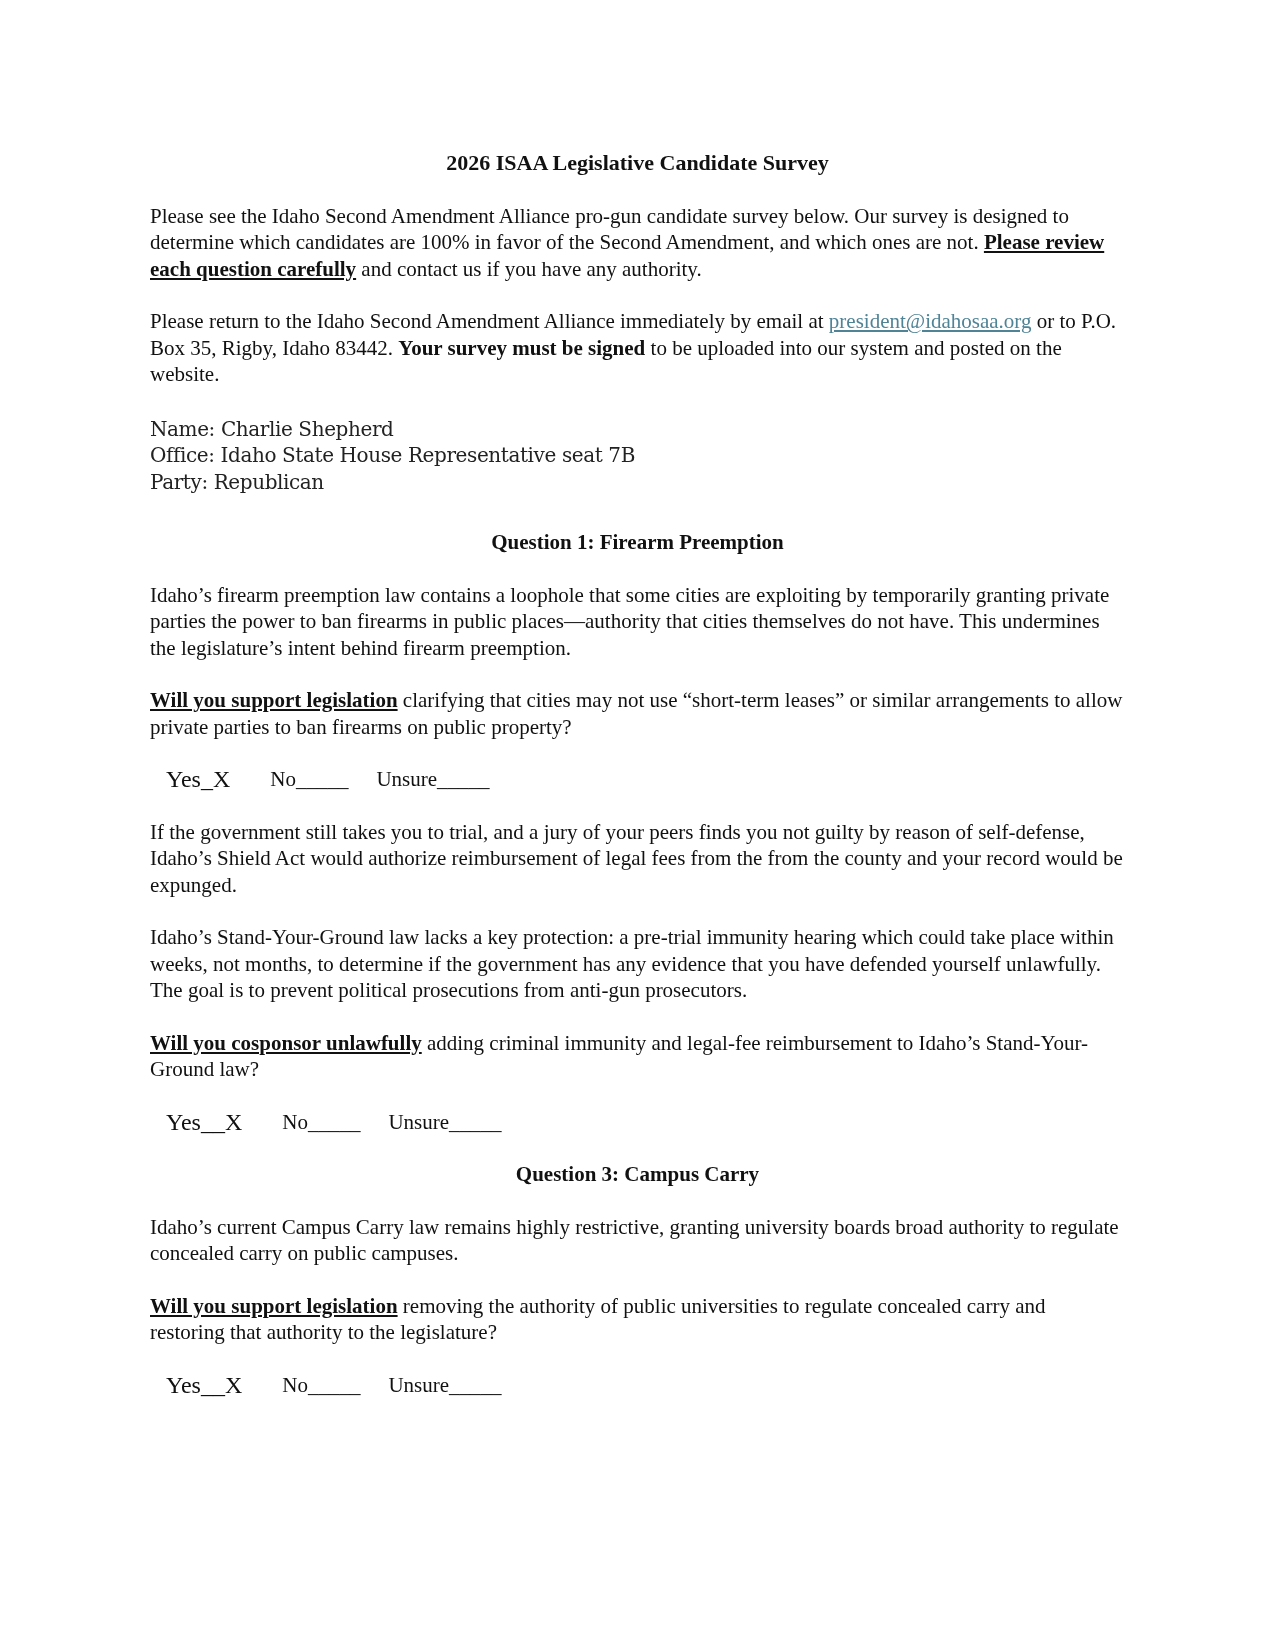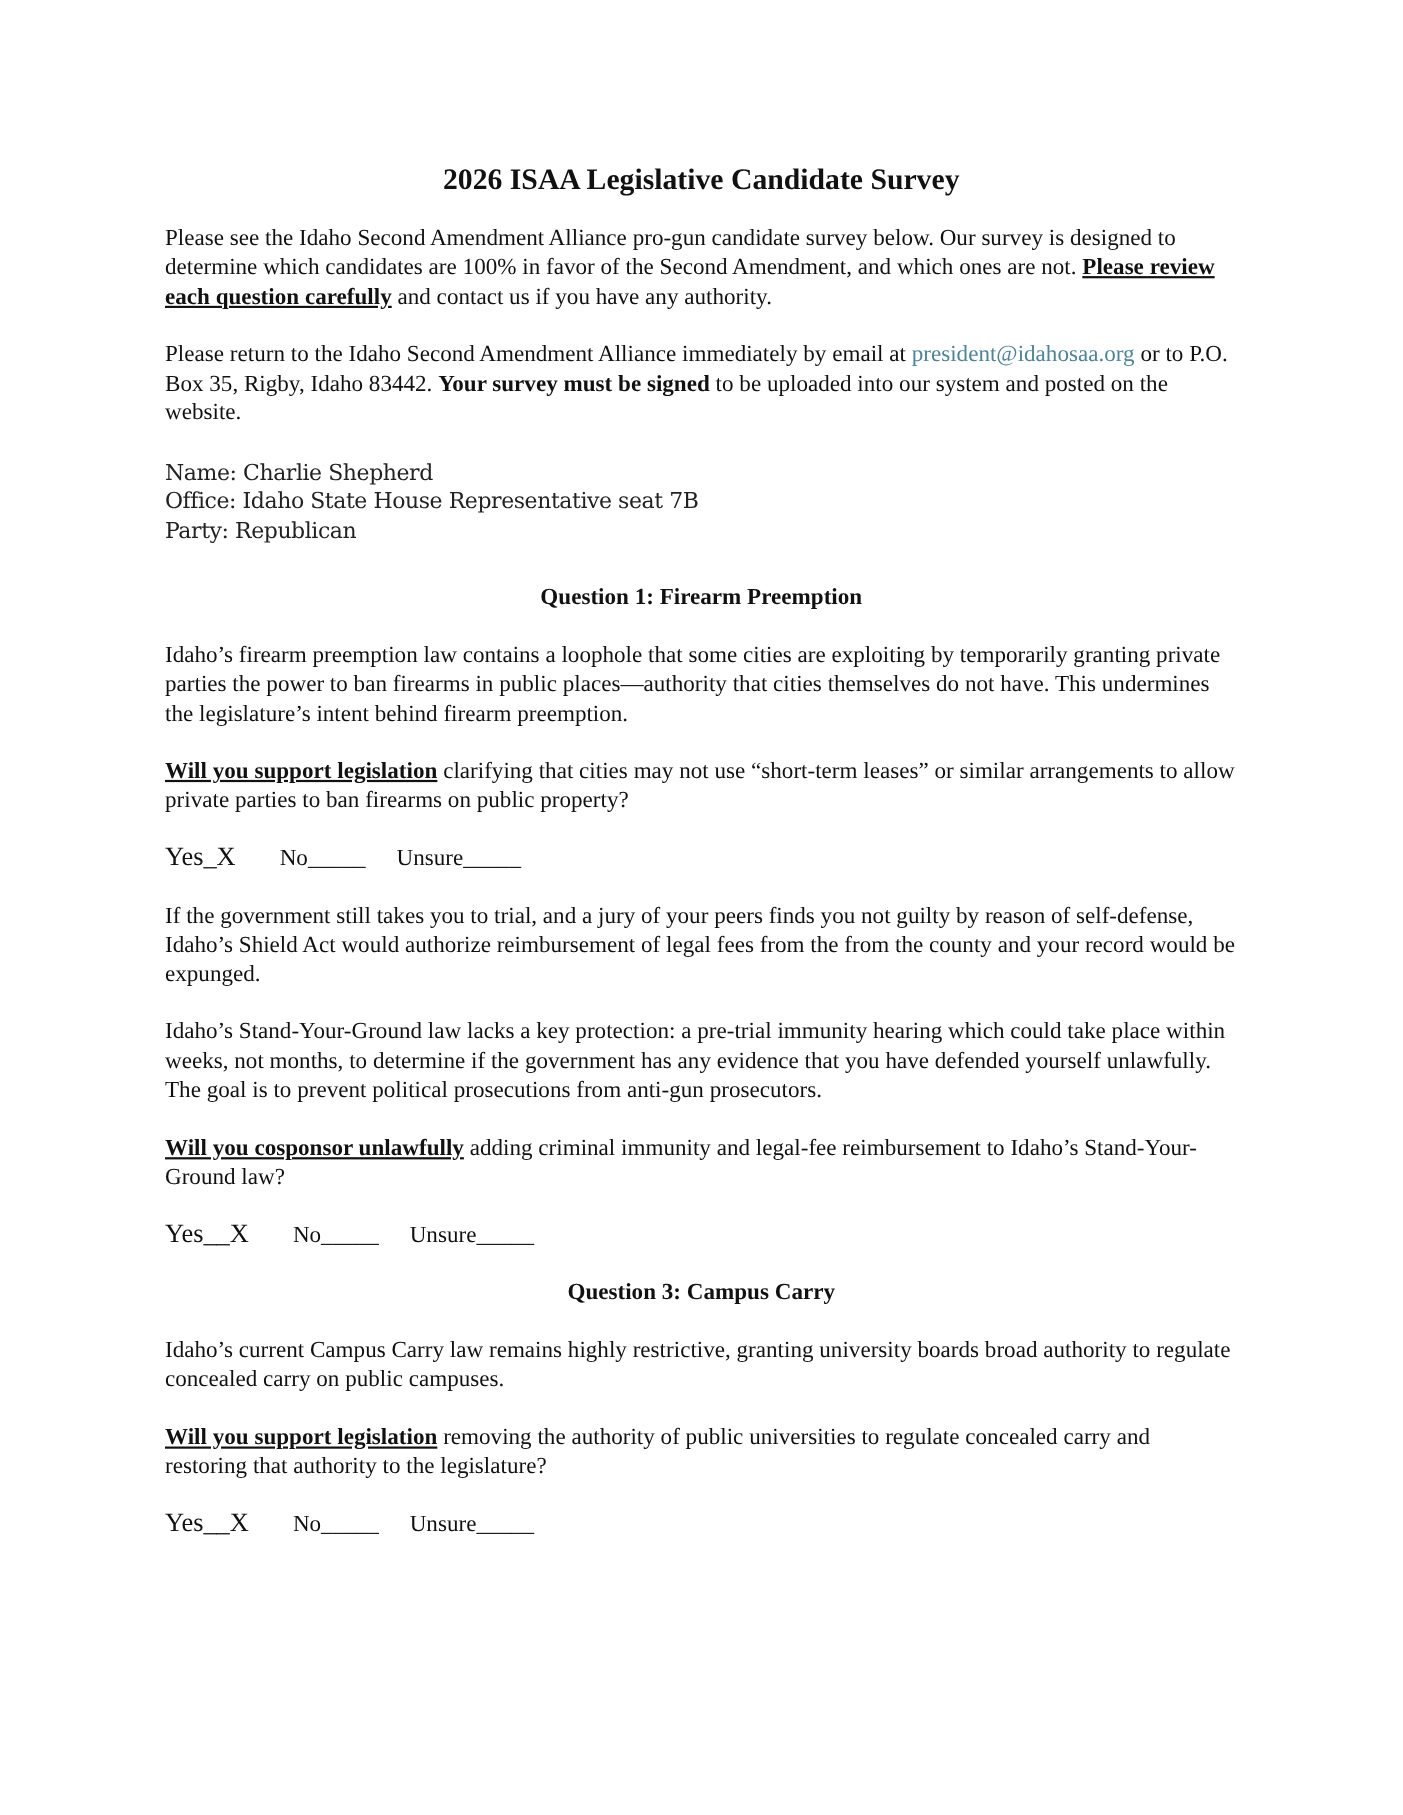--- a/index.html
+++ b/index.html
@@ -1,27 +1,27 @@
 <!DOCTYPE html>
 <html><head>
   <meta charset="utf-8">
   <style>
     html, body { margin: 0; padding: 0; background: #ffffff; }
     body { width: 1275px; height: 1650px; position: relative; overflow: hidden; }
     .page {
       position: absolute; left: 150px; top: 150px; width: 975px;
       font-family: "Liberation Serif", serif; font-size: 21px; line-height: 26.5px; color: #111;
     }
-    .title { text-align: center; font-weight: bold; font-size: 27px; margin: 0 0 26px 0; }
+    .title { text-align: center; font-weight: bold; font-size: 22px; margin: 0 0 26px 0; }
     p { margin: 0 0 26px 0; }
     b.u { text-decoration: underline; }
-    a.email { color: #4f8396; }
+    a.email { color: #4f8396; text-decoration: underline; }
     .candidate { font-family: "DejaVu Serif", serif; font-size: 20px; line-height: 26.5px; margin: 28px 0 34px 0; color: #222; letter-spacing: -0.4px; }
     .q-title { font-weight: bold; margin-bottom: 26px; text-align: center; }
-    .answers { margin: 0 0 26px 0; display: flex; align-items: flex-start; }
+    .answers { margin: 0 0 26px 16px; display: flex; align-items: flex-start; }
     .ans-yes { font-size: 24px; margin-right: 40px; }
     .ans { margin-right: 28px; }
   </style>
 </head>
 <body>
 
 <div class="page">
   <div class="title">2026 ISAA Legislative Candidate Survey</div>
 
   <p><span>Please see the Idaho Second Amendment Alliance pro-gun candidate survey below. Our survey is designed to determine which candidates are 100% in favor of the Second Amendment, and which ones are not. </span><b class="u">Please review each question carefully</b><span> and contact us if you have any authority.</span></p>

